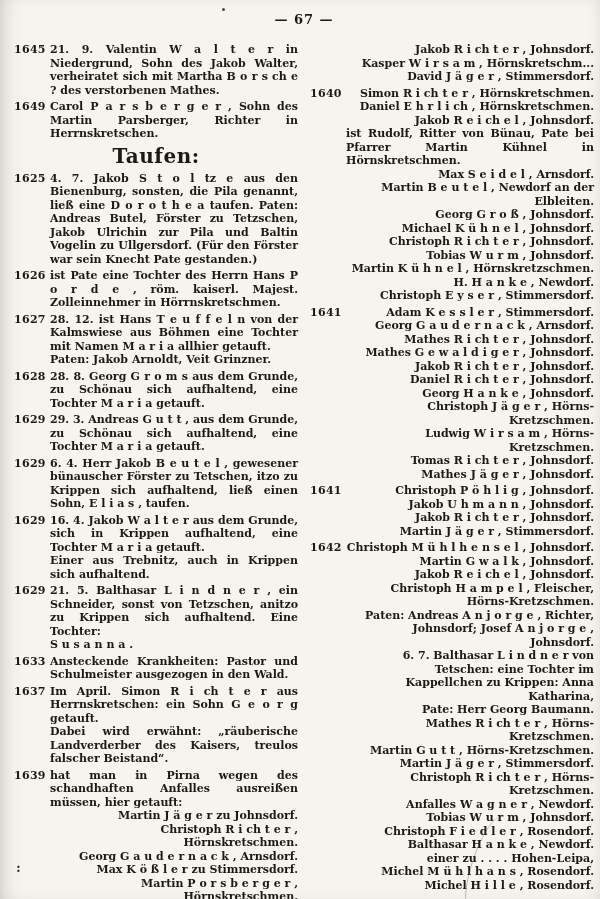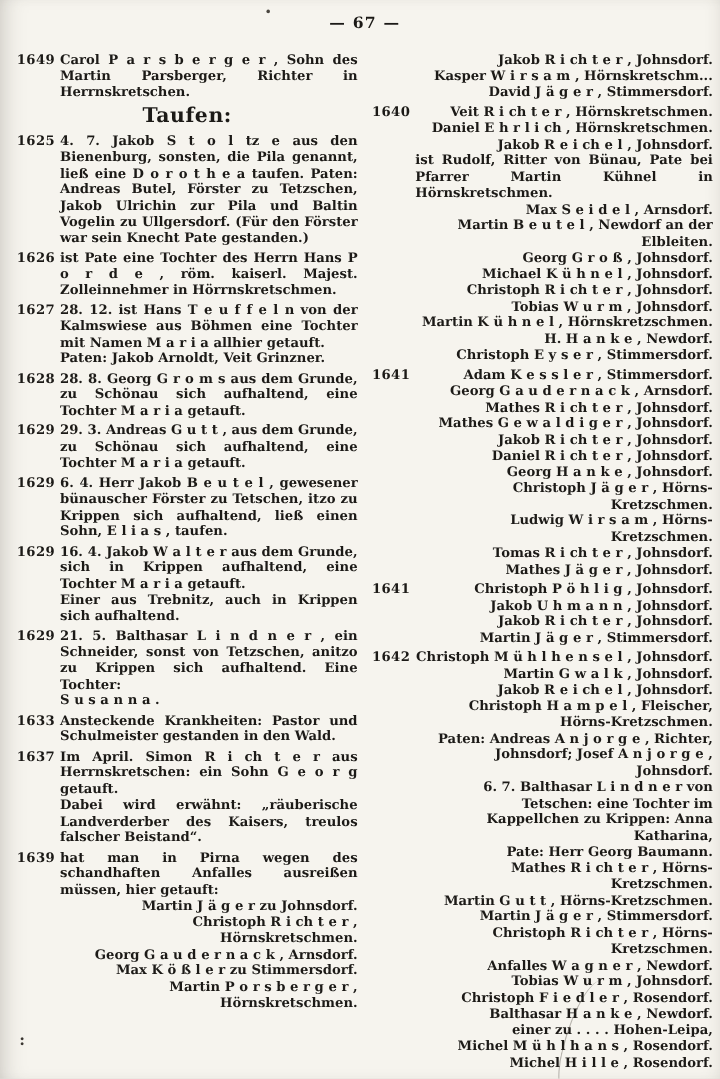--- a/index.html
+++ b/index.html
@@ -37,21 +37,21 @@
     margin:0;
   }
   .para.flow{text-align:justify;}
   .para.hang{
     padding-left:16px;
     text-indent:-16px;
     text-align:right;
   }
   .section-heading{
     text-align:center;
-    font-size:17px;
+    font-size:20px;
     margin:3px 0 4px 0;
     letter-spacing:.5px;
   }
   .artifact{position:absolute;color:#3a3631;}
   .artifact.dot{
     left:222px;top:8px;width:3px;height:3px;border-radius:50%;
     background:#4a463f;
   }
   .artifact.colon{
     left:16px;top:860px;font-size:13px;font-weight:700;
@@ -65,20 +65,26 @@
   }
 </style>
 </head>
 <body>
 
 <div class="page">
   <div class="page-header">— 67 —</div>
   <div class="columns">
     <div class="col" id="col-left">
         <div class="entry">
+          <div class="num">1645</div>
+          <div class="body">
+            <div class="para flow">21. 9. Valentin W a l t e r in Niedergrund, Sohn des Jakob Walter, verheiratet sich mit Martha B o r s ch e ? des verstorbenen Mathes.</div>
+          </div>
+        </div>
+        <div class="entry">
           <div class="num">1649</div>
           <div class="body">
             <div class="para flow">Carol P a r s b e r g e r , Sohn des Martin Parsberger, Richter in Herrnskretschen.</div>
           </div>
         </div>
         <div class="section-heading">Taufen:</div>
         <div class="entry">
           <div class="num">1625</div>
           <div class="body">
             <div class="para flow">4. 7. Jakob S t o l tz e aus den Bienenburg, sonsten, die Pila genannt, ließ eine D o r o t h e a taufen. Paten: Andreas Butel, Förster zu Tetzschen, Jakob Ulrichin zur Pila und Baltin Vogelin zu Ullgersdorf. (Für den Förster war sein Knecht Pate gestanden.)</div>
@@ -125,21 +131,21 @@
         <div class="entry">
           <div class="num">1629</div>
           <div class="body">
             <div class="para flow">21. 5. Balthasar L i n d n e r , ein Schneider, sonst von Tetzschen, anitzo zu Krippen sich aufhaltend. Eine Tochter:</div>
             <div class="para flow">S u s a n n a .</div>
           </div>
         </div>
         <div class="entry">
           <div class="num">1633</div>
           <div class="body">
-            <div class="para flow">Ansteckende Krankheiten: Pastor und Schulmeister gestanden in den Wald.</div>
+            <div class="para flow">Ansteckende Krankheiten: Pastor und Schulmeister ausgezogen in den Wald.</div>
           </div>
         </div>
         <div class="entry">
           <div class="num">1637</div>
           <div class="body">
             <div class="para flow">Im April. Simon R i ch t e r aus Herrnskretschen: ein Sohn G e o r g getauft.</div>
             <div class="para flow">Dabei wird erwähnt: „räuberische Landverderber des Kaisers, treulos falscher Beistand“.</div>
           </div>
         </div>
         <div class="entry">
@@ -159,21 +165,21 @@
           <div class="num"></div>
           <div class="body">
             <div class="para hang">Jakob R i ch t e r , Johnsdorf.</div>
             <div class="para hang">Kasper W i r s a m , Hörnskretschm...</div>
             <div class="para hang">David J ä g e r , Stimmersdorf.</div>
           </div>
         </div>
         <div class="entry">
           <div class="num">1640</div>
           <div class="body">
-            <div class="para hang">Veit R i ch t e r , Hörnskretschmen.</div>
+            <div class="para hang">Simon R i ch t e r , Hörnskretschmen.</div>
             <div class="para hang">Daniel E h r l i ch , Hörnskretschmen.</div>
             <div class="para hang">Jakob R e i ch e l , Johnsdorf.</div>
             <div class="para flow">ist Rudolf, Ritter von Bünau, Pate bei Pfarrer Martin Kühnel in Hörnskretschmen.</div>
             <div class="para hang">Max S e i d e l , Arnsdorf.</div>
             <div class="para hang">Martin B e u t e l , Newdorf an der Elbleiten.</div>
             <div class="para hang">Georg G r o ß , Johnsdorf.</div>
             <div class="para hang">Michael K ü h n e l , Johnsdorf.</div>
             <div class="para hang">Christoph R i ch t e r , Johnsdorf.</div>
             <div class="para hang">Tobias W u r m , Johnsdorf.</div>
             <div class="para hang">Martin K ü h n e l , Hörnskretzschmen.</div>

